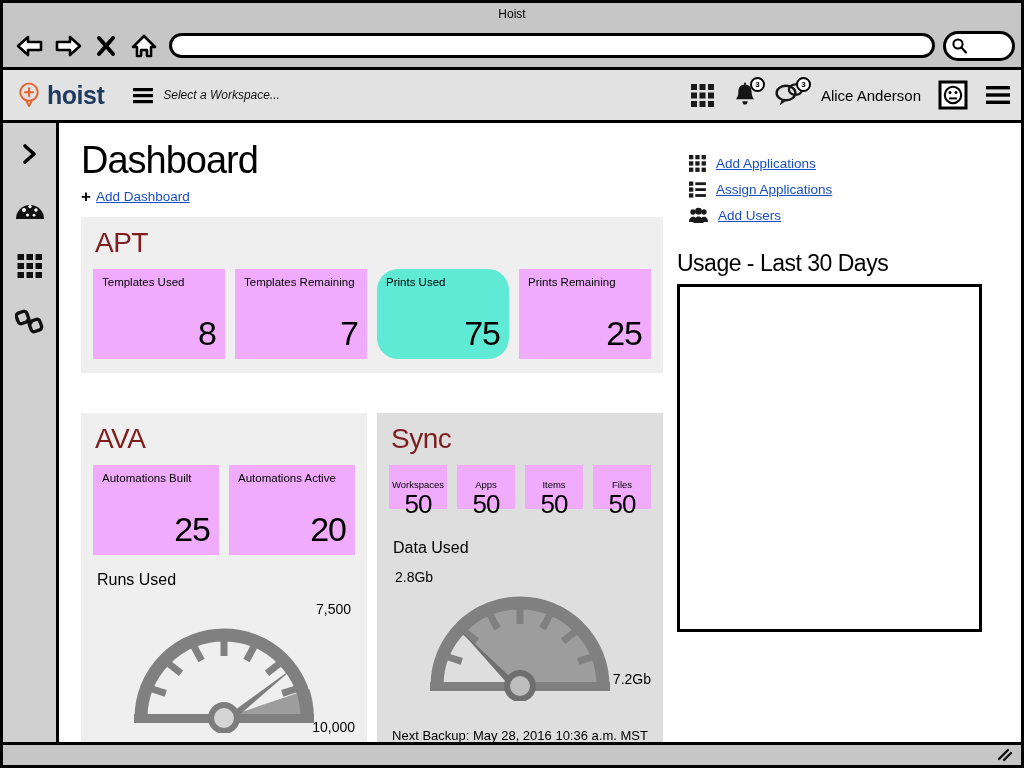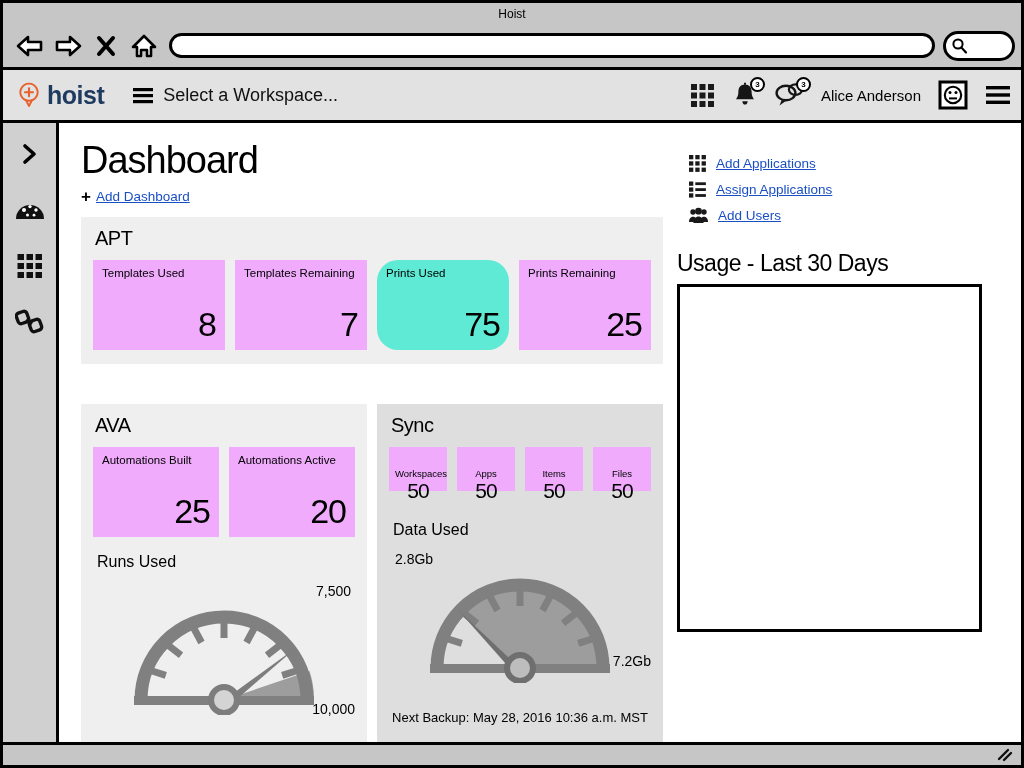--- a/index.html
+++ b/index.html
@@ -39,21 +39,21 @@
   
   #app-viewport{flex:1 1 auto;display:flex;flex-direction:column;background:#fff;min-height:0;}
   #app-header{
     height:53px;flex:0 0 53px;background:#e2e2e2;
     border-bottom:3px solid #000;
     display:flex;align-items:center;box-sizing:border-box;padding:0 10px 0 14px;
   }
   #brand{display:flex;align-items:center;gap:6px;}
   #brand-text{font-size:25px;color:#1f3a5f;letter-spacing:-0.5px;font-weight:600;}
   #workspace-picker{display:flex;align-items:center;gap:9px;margin-left:28px;cursor:pointer;}
-  #workspace-label{font-size:18px;color:#111;}
+  #workspace-label{font-size:12px;color:#111;font-style:italic;}
   #header-right{margin-left:auto;display:flex;align-items:center;gap:17px;}
   .hdr-icon{position:relative;display:flex;align-items:center;justify-content:center;cursor:pointer;}
   .badge{
     position:absolute;top:-5px;right:-7px;width:15px;height:15px;border-radius:50%;
     background:#fff;border:2px solid #000;font-size:8px;color:#000;
     display:flex;align-items:center;justify-content:center;box-sizing:border-box;font-weight:bold;
   }
   #user-name{font-size:15px;color:#000000;}
   #app-body{flex:1 1 auto;display:flex;min-height:0;}
   
@@ -67,34 +67,34 @@
   #content{flex:1 1 auto;overflow:hidden;padding:16px 14px 0 22px;box-sizing:border-box;display:flex;}
   #content-left{flex:1 1 auto;min-width:0;padding-right:14px;}
   #content-right{width:330px;flex:0 0 330px;padding-top:16px;}
   #page-title{font-size:38px;color:#000;margin:0 0 6px 0;letter-spacing:-1px;font-weight:400;}
   #add-reporting{display:flex;align-items:center;gap:5px;margin-bottom:12px;width:max-content;cursor:pointer;}
   .plus-glyph{font-size:17px;font-weight:bold;color:#000;line-height:1;}
   .wf-link{color:#1a4fc4;font-size:13.5px;text-decoration:underline;}
   
   .panel{background:#efefef;padding:10px 12px 14px 12px;box-sizing:border-box;margin-bottom:14px;}
   .panel.shade{background:#dedede;}
-  .panel-title{font-size:20px;color:#000000;margin:0 0 10px 2px;letter-spacing:-0.5px;}
+  .panel-title{font-size:28px;color:#7f1d1d;margin:0 0 10px 2px;letter-spacing:-0.5px;}
   .tile-row{display:flex;gap:10px;}
   .tile{
     background:#f0abfc;padding:7px 9px 9px 9px;box-sizing:border-box;
     display:flex;flex-direction:column;flex:1 1 0;min-width:0;
   }
   .tile.dark{background:#5eead4;border-radius:21px;}
   .tile-label{font-size:11.5px;color:#000;}
   .tile-value{font-size:34px;color:#000;text-align:right;margin-top:auto;line-height:1;letter-spacing:-1px;}
   .tile.big{height:90px;}
   
-  .tile.compact{height:44px;padding:21px 6px 4px 6px;}
+  .tile.compact{height:44px;padding:14px 6px 4px 6px;align-items:center;}
   .tile.compact .tile-label{font-size:9.5px;text-align:center;}
-  .tile.compact .tile-value{font-size:21px;text-align:center;margin-top:1px;}
+  .tile.compact .tile-value{font-size:26px;text-align:center;margin-top:1px;}
   
   .gauge-heading{font-size:16px;color:#000;margin:16px 0 0 4px;}
   .gauge-wrap{position:relative;width:100%;height:165px;margin-top:4px;}
   .gauge-wrap svg{position:absolute;left:50%;transform:translateX(-50%);top:0;}
   .gauge-cap{position:absolute;font-size:14px;color:#000;}
   .backup-note{font-size:13px;color:#000;text-align:center;margin-top:2px;}
   
   #shortcuts-title{font-size:24px;color:#000;margin:0 0 7px 2px;letter-spacing:-0.3px;}
   .shortcut{display:flex;align-items:center;gap:10px;margin:0 0 9px 12px;cursor:pointer;width:max-content;}
   #usage-title{font-size:23px;color:#000;margin:26px 0 7px 0;letter-spacing:-0.5px;}

